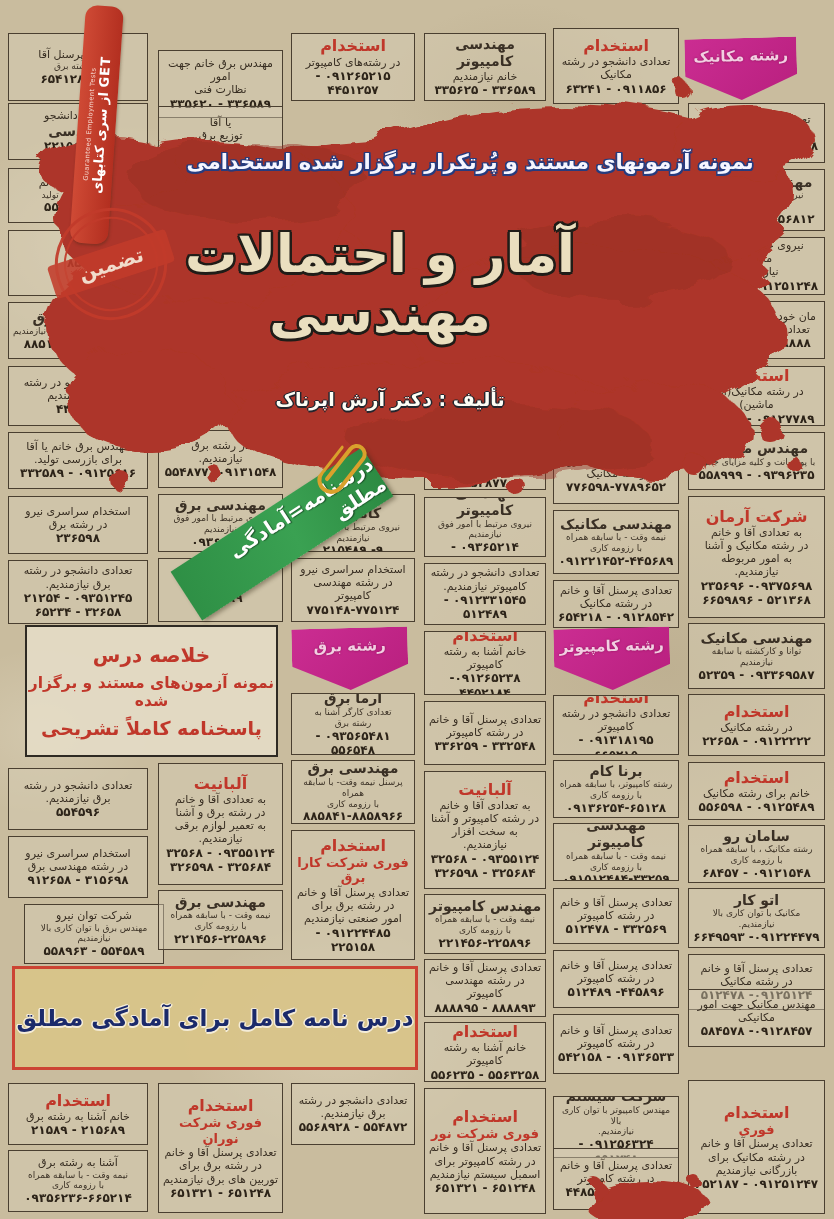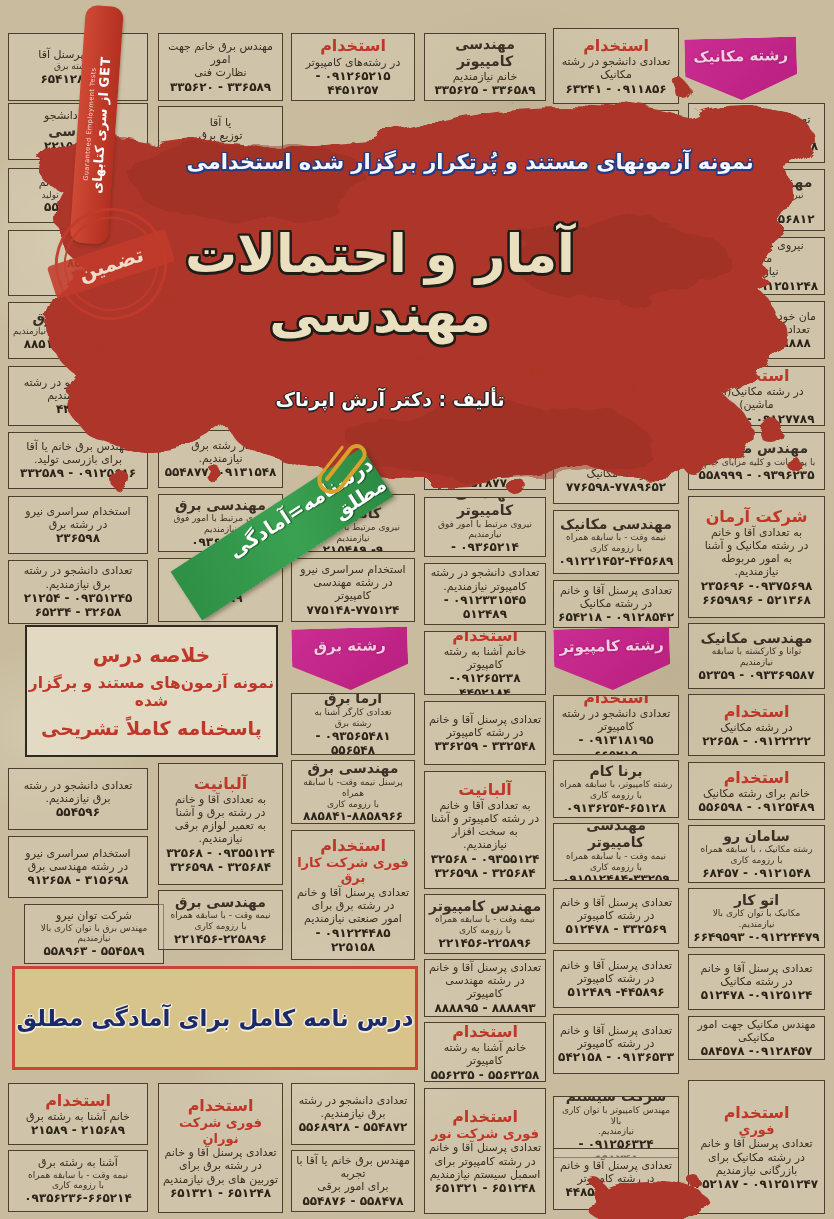--- a/index.html
+++ b/index.html
@@ -156,21 +156,21 @@
         <div class="l-h1">استخدام</div>
         <div class="l-tx">خانم آشنا به رشته برق</div>
         <div class="l-ph">۲۱۵۶۸۹ - ۲۱۵۸۹</div>
       </div>
       <div class="ad" style="left: 8px; top: 1150px; width: 140px; height: 62px;">
         <div class="l-tx">آشنا به رشته برق</div>
         <div class="l-sm">نیمه وقت - با سابقه همراه</div>
         <div class="l-sm">با رزومه کاری</div>
         <div class="l-ph">۰۹۳۵۶۲۳۶-۶۶۵۲۱۴</div>
       </div>
-      <div class="ad" style="left: 158px; top: 33px; width: 125px; height: 68px;">
+      <div class="ad" style="left: 158px; top: 50px; width: 125px; height: 68px;">
         <div class="l-tx">مهندس برق خانم جهت امور</div>
         <div class="l-tx">نظارت فنی</div>
         <div class="l-ph">۳۳۶۵۸۹ - ۳۳۵۶۲۰</div>
       </div>
       <div class="ad" style="left: 158px; top: 106px; width: 125px; height: 60px;">
         <div class="l-tx">یا آقا</div>
         <div class="l-tx">توزیع برق</div>
         <div class="l-ph">۳۳۹۸</div>
       </div>
       <div class="ad" style="left: 158px; top: 430px; width: 125px; height: 58px;">
@@ -243,25 +243,20 @@
         <div class="l-tx">تعدادی پرسنل آقا و خانم</div>
         <div class="l-tx">در رشته برق برای</div>
         <div class="l-tx">امور صنعتی نیازمندیم</div>
         <div class="l-ph">۰۹۱۲۲۴۴۸۵ - ۲۲۵۱۵۸</div>
       </div>
       <div class="ad" style="left: 291px; top: 1083px; width: 124px; height: 62px;">
         <div class="l-tx">تعدادی دانشجو در رشته</div>
         <div class="l-tx">برق نیازمندیم.</div>
         <div class="l-ph">۵۵۴۸۷۲ - ۵۵۶۸۹۲۸</div>
       </div>
-      <div class="ad" style="left: 291px; top: 1150px; width: 124px; height: 62px;">
-        <div class="l-tx">مهندس برق خانم یا آقا با تجربه</div>
-        <div class="l-tx">برای امور برقی</div>
-        <div class="l-ph">۵۵۸۴۷۸ - ۵۵۴۸۷۶</div>
-      </div>
       <div class="ad" style="left: 424px; top: 33px; width: 122px; height: 68px;">
         <div class="l-nm">مهندسی کامپیوتر</div>
         <div class="l-tx">خانم نیازمندیم</div>
         <div class="l-ph">۳۳۶۵۸۹ - ۳۳۵۶۲۵</div>
       </div>
       <div class="ad" style="left: 424px; top: 448px; width: 122px; height: 42px;">
         <div class="l-tx">کامپیوتر</div>
         <div class="l-ph">۰۹۱۳۱۵۴۸ - ۵۵۴۸۷۷</div>
       </div>
       <div class="ad" style="left: 424px; top: 497px; width: 122px; height: 60px;">
@@ -459,21 +454,21 @@
         <div class="l-nm">اتو کار</div>
         <div class="l-sm">مکانیک با توان کاری بالا</div>
         <div class="l-sm">نیازمندیم.</div>
         <div class="l-ph">۰۹۱۲۲۴۴۷۹- ۶۶۴۹۵۹۳</div>
       </div>
       <div class="ad" style="left: 688px; top: 954px; width: 137px; height: 56px;">
         <div class="l-tx">تعدادی پرسنل آقا و خانم</div>
         <div class="l-tx">در رشته مکانیک</div>
         <div class="l-ph">۰۹۱۲۵۱۲۴- ۵۱۲۴۷۸</div>
       </div>
-      <div class="ad" style="left: 688px; top: 1016px; width: 137px; height: 44px;">
+      <div class="ad" style="left: 688px; top: 989px; width: 137px; height: 58px;">
         <div class="l-tx">مهندس مکانیک جهت امور</div>
         <div class="l-tx">مکانیکی</div>
         <div class="l-ph">۰۹۱۲۸۴۵۷- ۵۸۴۵۷۸</div>
       </div>
       <div class="ad" style="left: 688px; top: 1080px; width: 137px; height: 134px;">
         <div class="l-h1">استخدام</div>
         <div class="l-h2">فوری</div>
         <div class="l-tx">تعدادی پرسنل آقا و خانم</div>
         <div class="l-tx">در رشته مکانیک برای</div>
         <div class="l-tx">بازرگانی نیازمندیم</div>

